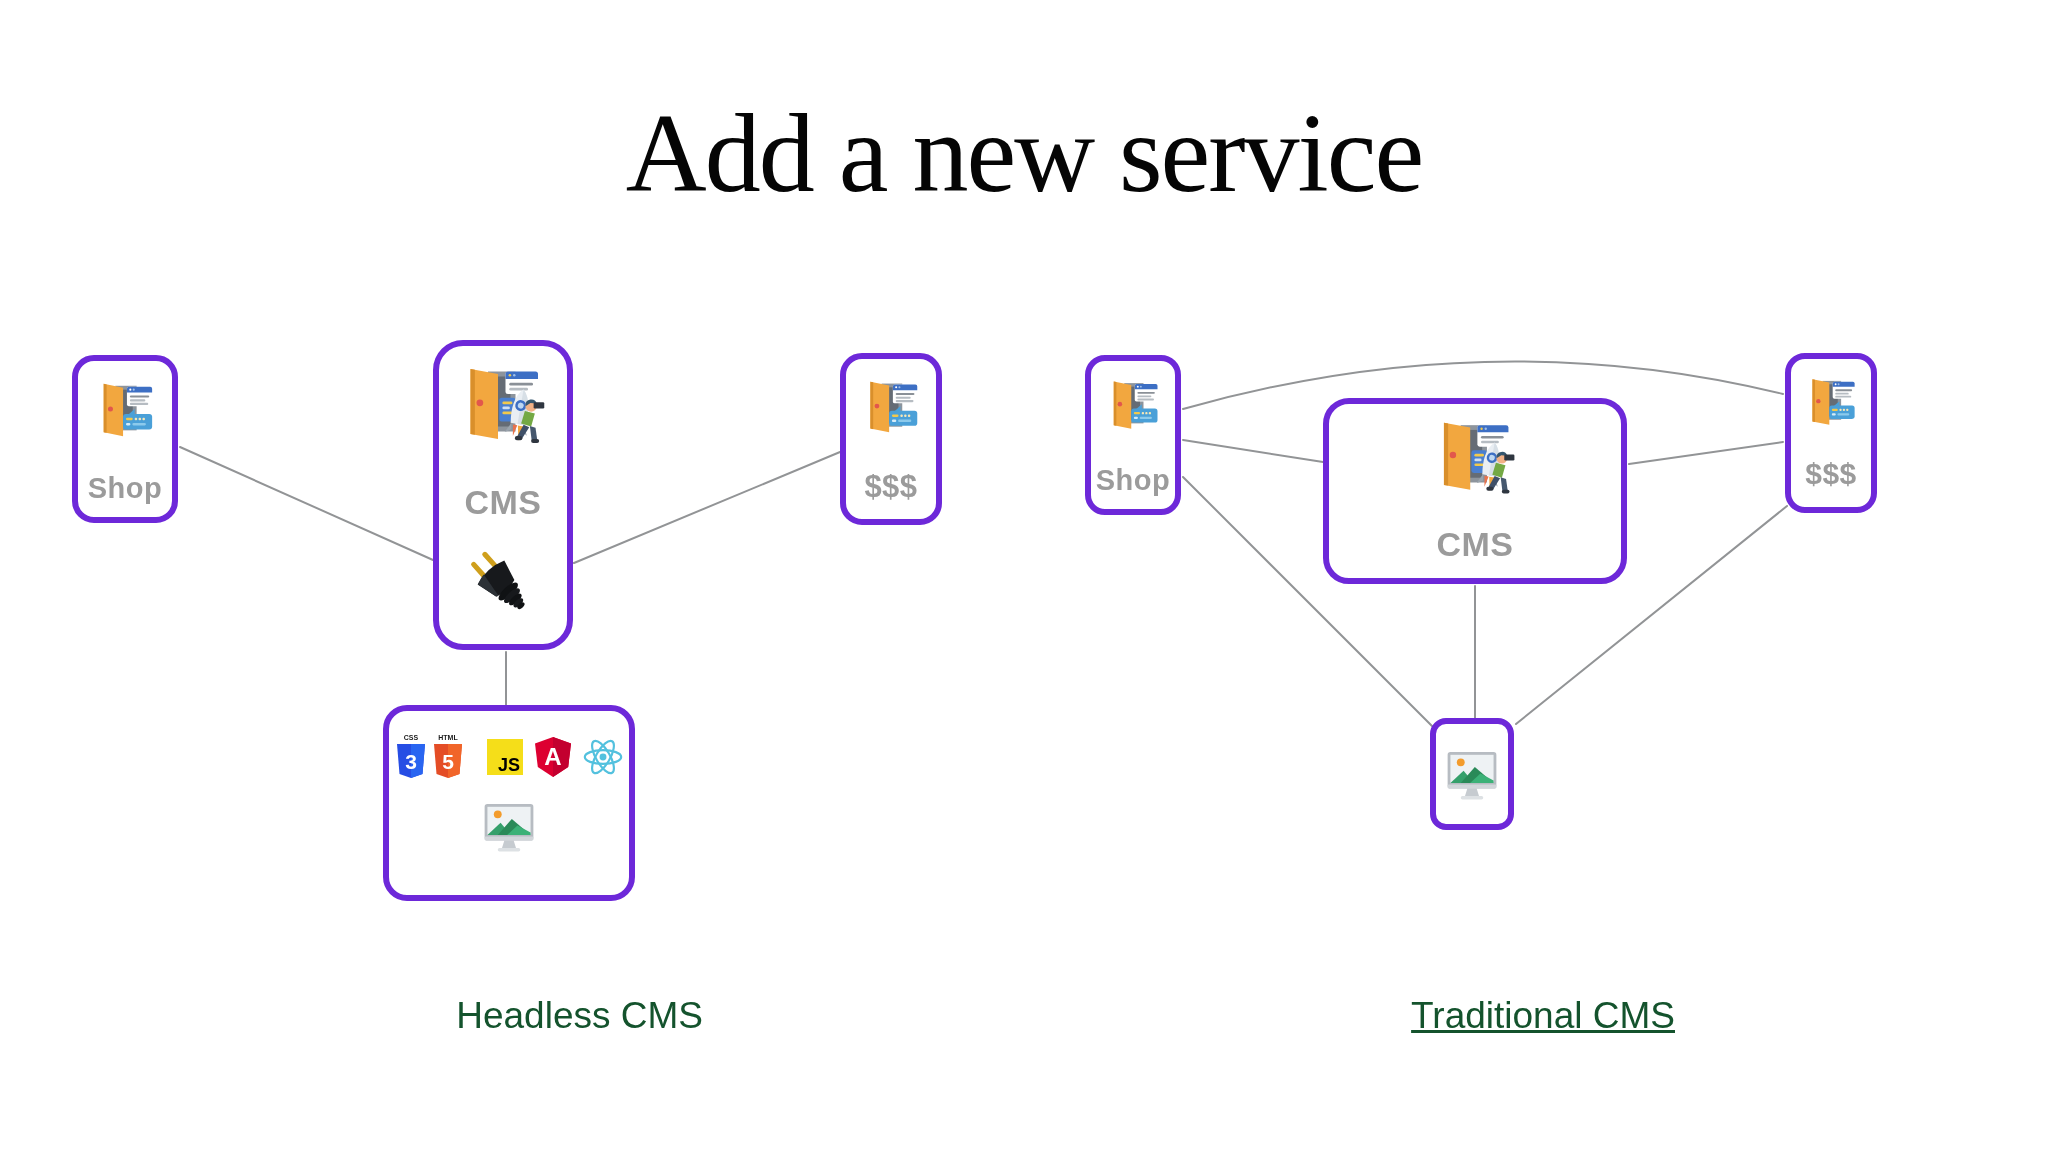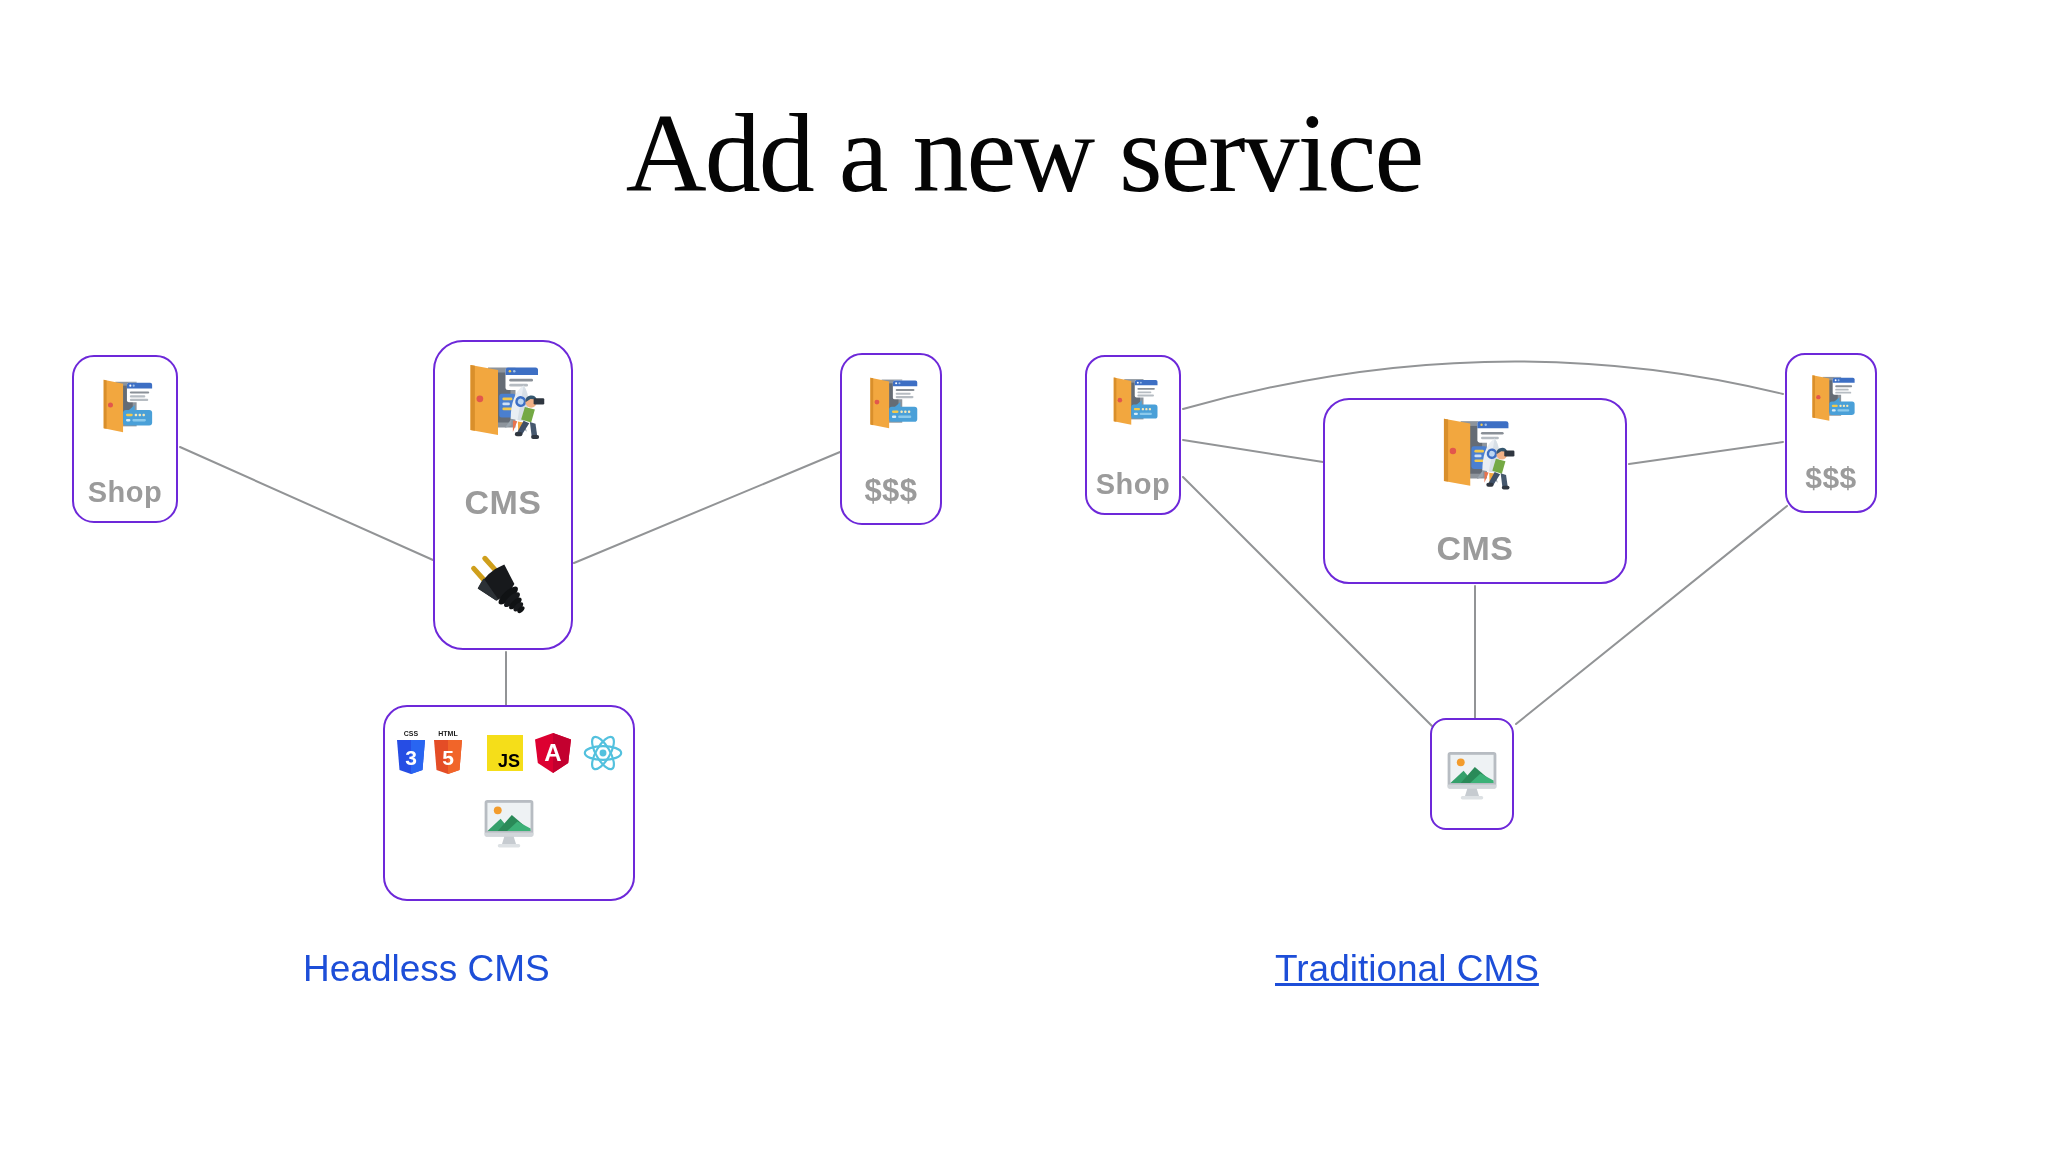--- a/index.html
+++ b/index.html
@@ -12,21 +12,21 @@
     position:absolute; top:86px; left:0; right:0; margin:0;
     text-align:center; color:#050505;
     font-family:"Liberation Serif", serif;
     font-size:112px; font-weight:500; letter-spacing:-2px; line-height:1.2;
   }
   .connectors { position:absolute; left:0; top:0; pointer-events:none; }
   .connectors path { stroke:#929496; stroke-width:2; fill:none; stroke-linecap:round; }
 
   .node {
     position:absolute; box-sizing:border-box;
-    background:#ffffff; border:2px solid #6d28d9;
+    background:#ffffff; border:6px solid #6d28d9;
     display:flex; flex-direction:column; align-items:center;
   }
   .nlabel {
     color:#9b9b9b; font-weight:bold; letter-spacing:0.5px;
     font-family:"Liberation Sans", sans-serif;
   }
   .icon { display:block; }
 
   
   .shop-l     { left:72px;  top:355px; width:106px; height:168px; border-radius:22px; padding:18px 0 12px; justify-content:space-between; }
@@ -55,22 +55,22 @@
   .cms-r      { left:1323px; top:398px; width:304px; height:186px; border-radius:26px; padding:14px 0 14px; justify-content:space-between; }
   .cms-r .icon   { width:86px; height:86px; }
   .cms-r .nlabel { font-size:34px; }
   .money-r    { left:1785px; top:353px; width:92px;  height:160px; border-radius:20px; padding:16px 0 16px; justify-content:space-between; }
   .money-r .icon { width:54px; height:54px; }
   .money-r .nlabel { font-size:30px; }
   .monitor-r  { left:1430px; top:718px; width:84px;  height:112px; border-radius:16px; justify-content:center; }
   .monitor-r .icon { width:60px; height:55px; }
 
   .caption {
-    position:absolute; width:400px; text-align:left;
-    color:#1d4ed8; font-size:37px; font-weight:400;
+    position:absolute; width:400px; text-align:right;
+    color:#14532d; font-size:37px; font-weight:400;margin-top:47px;
   }
   .caption-l { left:303px;  top:948px; }
   .caption-r { left:1275px; top:948px;text-decoration:underline; }
 
   .defs-sprite { position:absolute; width:0; height:0; overflow:hidden; }
 </style>
 </head>
 <body>
 
 <svg class="defs-sprite" aria-hidden="true">

